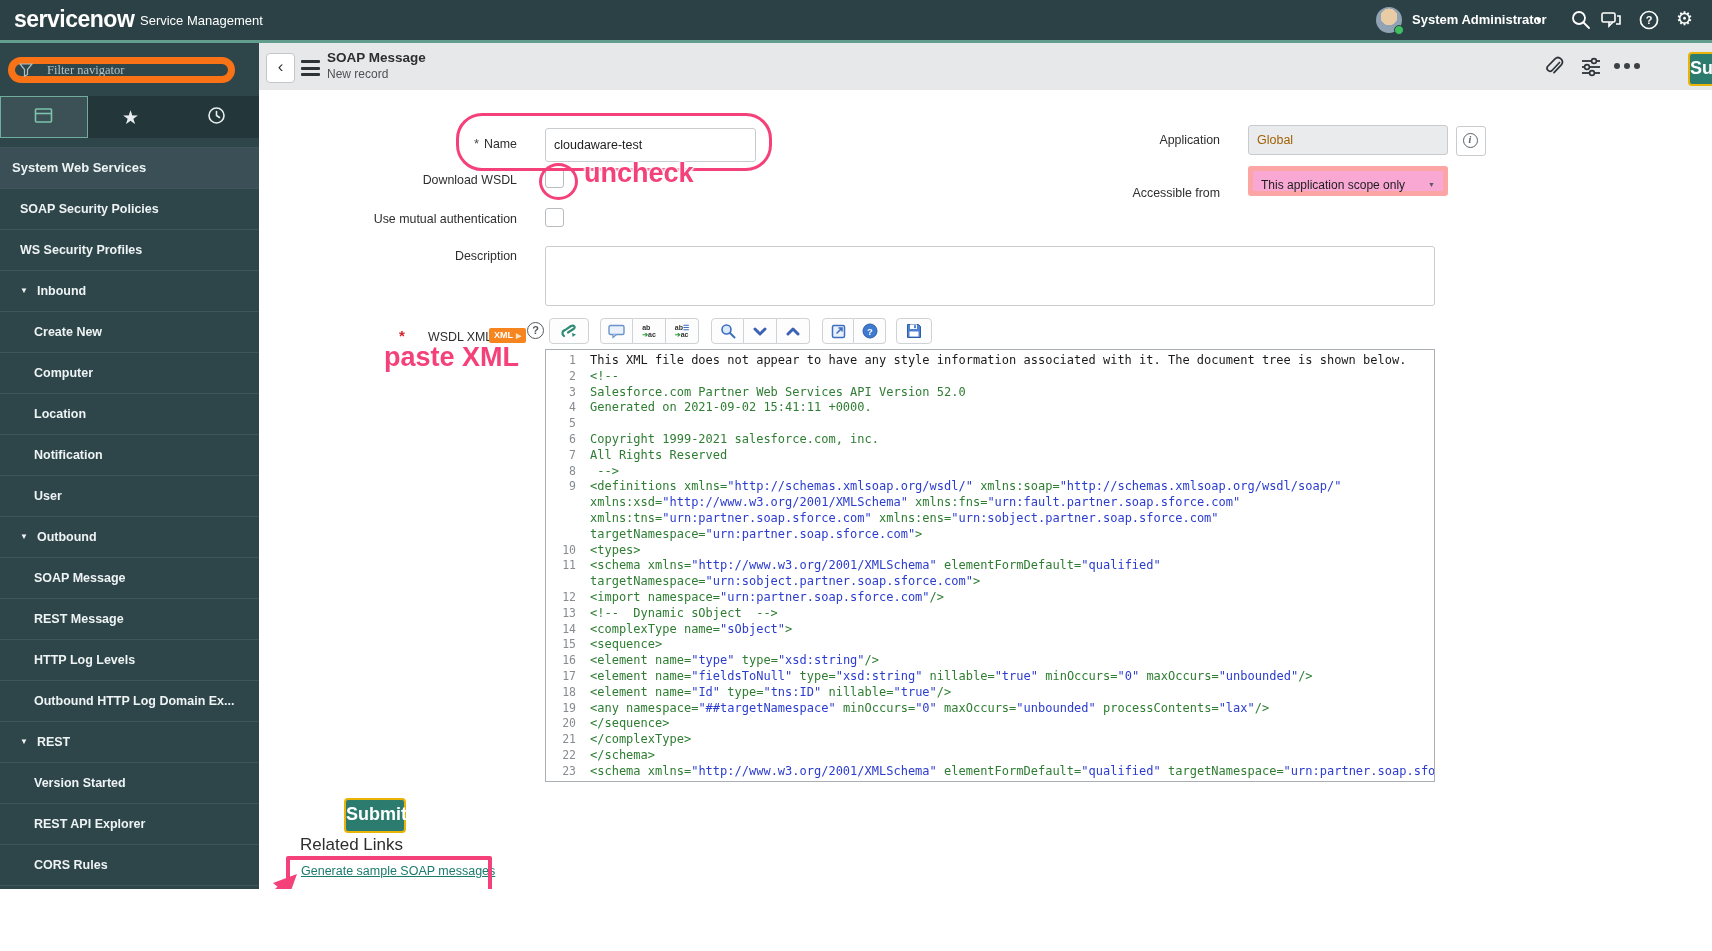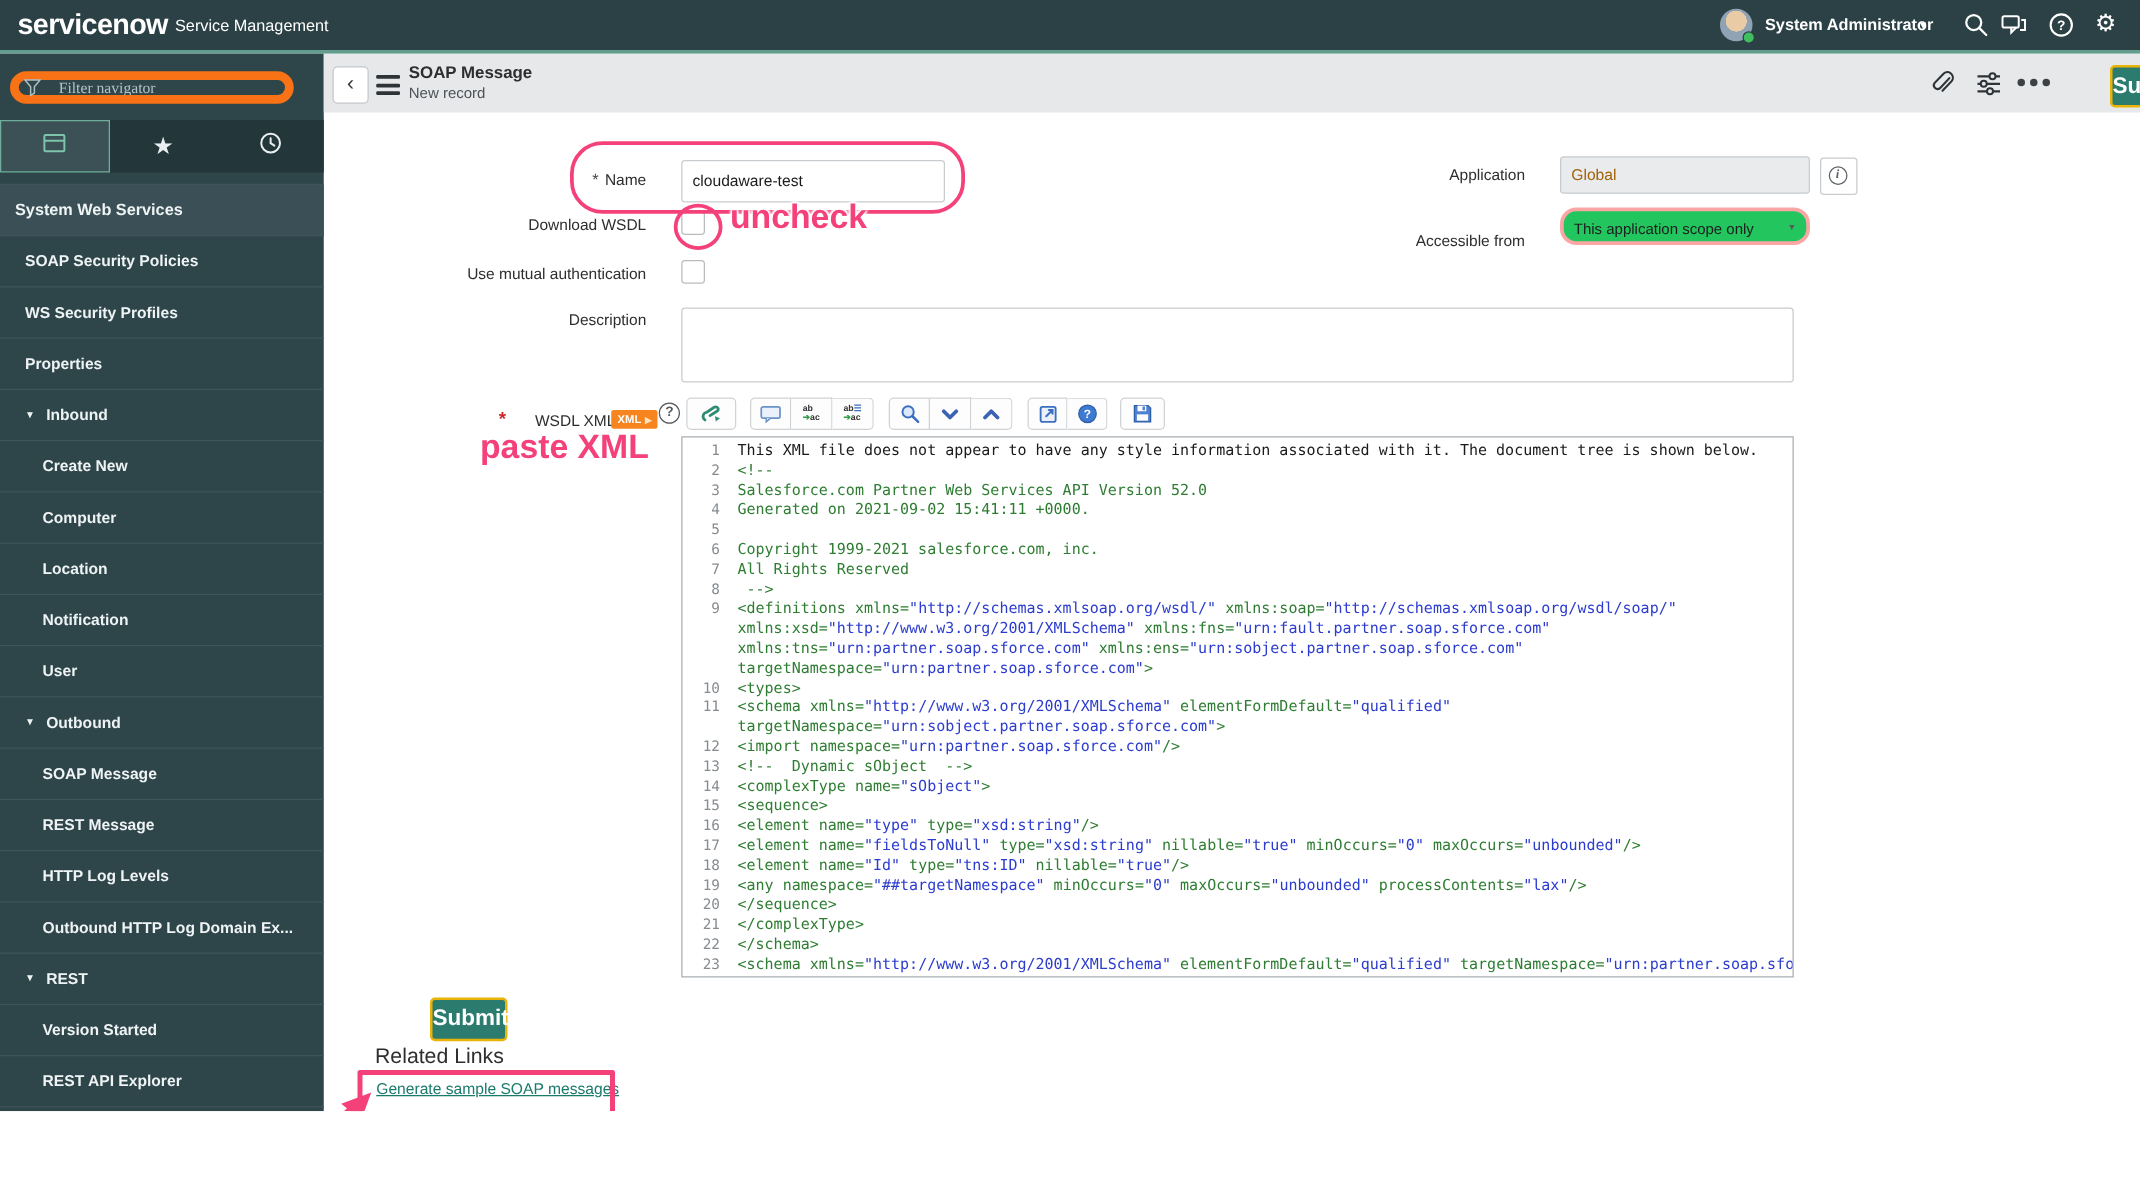--- a/index.html
+++ b/index.html
@@ -51,21 +51,21 @@
             font-family:"Liberation Sans",sans-serif;margin-left:41px;}
   
   .flabel{position:absolute;width:237px;text-align:right;font-size:12.4px;color:#2e2e2e;}
   .rlabel{position:absolute;width:220px;text-align:right;font-size:12.4px;color:#2e2e2e;}
   .req{color:#44494e;font-size:13px;margin-right:5px;}
   .txt-input{position:absolute;border:1px solid #c8cccf;border-radius:3px;font-size:12.5px;
              color:#1d1d1d;padding:16px 8px;box-sizing:border-box;outline:none;
              font-family:"Liberation Sans",sans-serif;}
   .ro-field{position:absolute;background:#e9ebed;border:1px solid #c8cccf;border-radius:3px;
             font-size:12.5px;color:#a16207;line-height:28px;padding:0 8px;box-sizing:border-box;}
-  .sel{position:absolute;background:#22c55e;border:3px solid #fca5a5;border-radius:13px;
+  .sel{position:absolute;background:#f9a8d4;border:5px solid #fca5a5;border-radius:3px;
        font-size:12px;color:#1d1d1d;line-height:28px;padding:0 8px;box-sizing:border-box;cursor:pointer;}
   .sel .caret{position:absolute;right:8px;top:0;font-size:7px;color:#55595e;}
   .cbx{position:absolute;width:17px;height:17px;border:1px solid #b8bcbf;border-radius:3px;
        background:#fff;cursor:pointer;}
   .infobtn{position:absolute;width:28px;height:28px;background:#fff;border:1px solid #c8cccf;
            border-radius:3px;cursor:pointer;}
   .infobtn .ic{position:absolute;left:5.5px;top:5.5px;width:15px;height:15px;border:1.5px solid #5b6166;
                border-radius:50%;box-sizing:border-box;color:#5b6166;font-size:10px;line-height:12px;
                text-align:center;font-family:"Liberation Serif",serif;font-style:italic;font-weight:bold;}
   .ta{position:absolute;border:1px solid #c8cccf;border-radius:3px;resize:none;outline:none;}
@@ -166,21 +166,20 @@
             <circle cx="9.5" cy="9.5" r="7.5" fill="none" stroke="#e9eff0" stroke-width="1.6"></circle>
             <path d="M9.5 5.5 v4 l3 2" fill="none" stroke="#e9eff0" stroke-width="1.6" stroke-linecap="round"></path>
           </svg>
       </span>
     </div>
   </div>
   <div class="sidebar-menu">
       <div class="nav-row header"><span>System Web Services</span></div>
       <div class="nav-row item"><span>SOAP Security Policies</span></div>
       <div class="nav-row item"><span>WS Security Profiles</span></div>
-      <div class="nav-row item"><span>Properties</span></div>
       <div class="nav-row section"><span class="tri">▼</span><span>Inbound</span></div>
       <div class="nav-row sub"><span>Create New</span></div>
       <div class="nav-row sub"><span>Computer</span></div>
       <div class="nav-row sub"><span>Location</span></div>
       <div class="nav-row sub"><span>Notification</span></div>
       <div class="nav-row sub"><span>User</span></div>
       <div class="nav-row section"><span class="tri">▼</span><span>Outbound</span></div>
       <div class="nav-row sub"><span>SOAP Message</span></div>
       <div class="nav-row sub"><span>REST Message</span></div>
       <div class="nav-row sub"><span>HTTP Log Levels</span></div>

